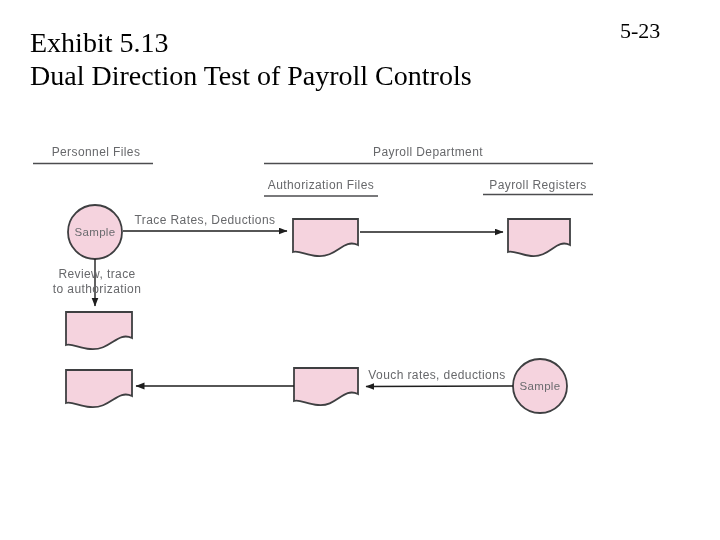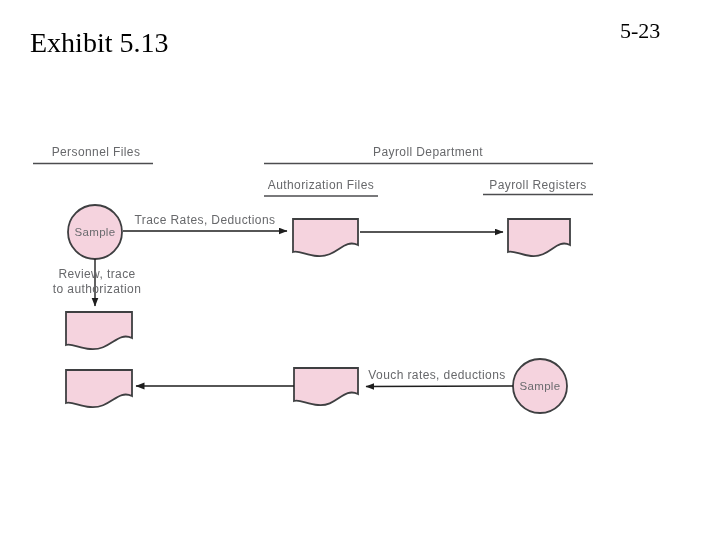--- a/index.html
+++ b/index.html
@@ -54,20 +54,21 @@
   .flow   { stroke: #1e1e1e; stroke-width: 1.4; fill: none; }
   .shape  { fill: #f5d3de; stroke: #3e3f41; stroke-width: 1.8; }
 </style>
 </head>
 <body>
 
 <div class="slide">
 
   <div class="title-block">
     <div>Exhibit 5.13</div>
+    <div>Dual Direction Test of Payroll Controls</div>
   </div>
 
   <div class="page-number">5-23</div>
 
   <svg class="diagram" viewBox="0 0 720 540">
     <defs>
       <marker id="ah" markerWidth="10" markerHeight="8" refX="8.5" refY="3.5" orient="auto" markerUnits="userSpaceOnUse">
         <path d="M0,0 L9,3.5 L0,7 Z" fill="#1e1e1e"></path>
       </marker>
     </defs>

